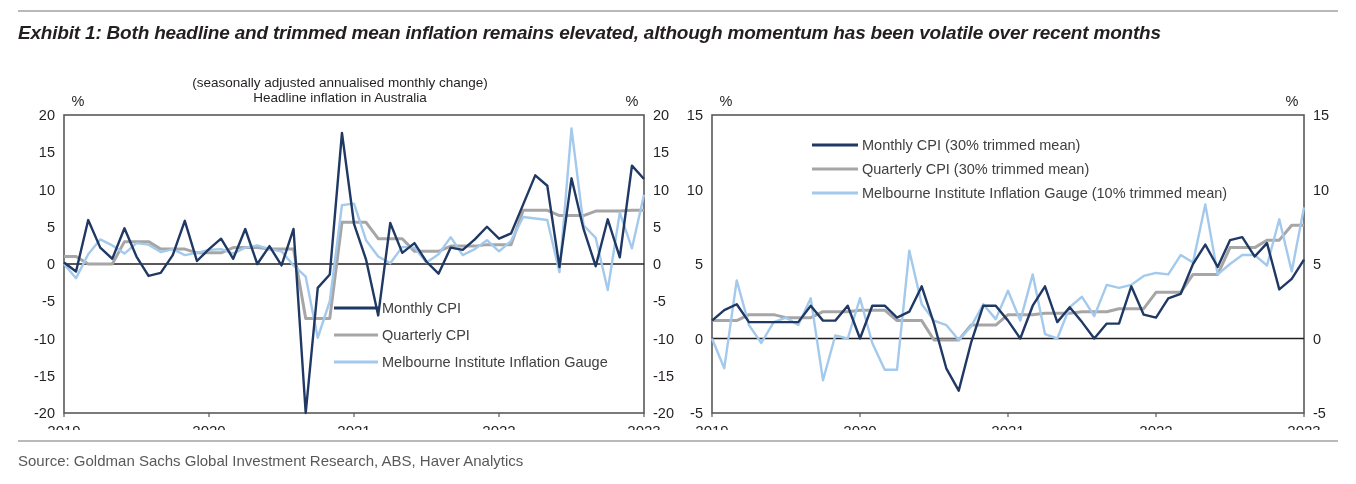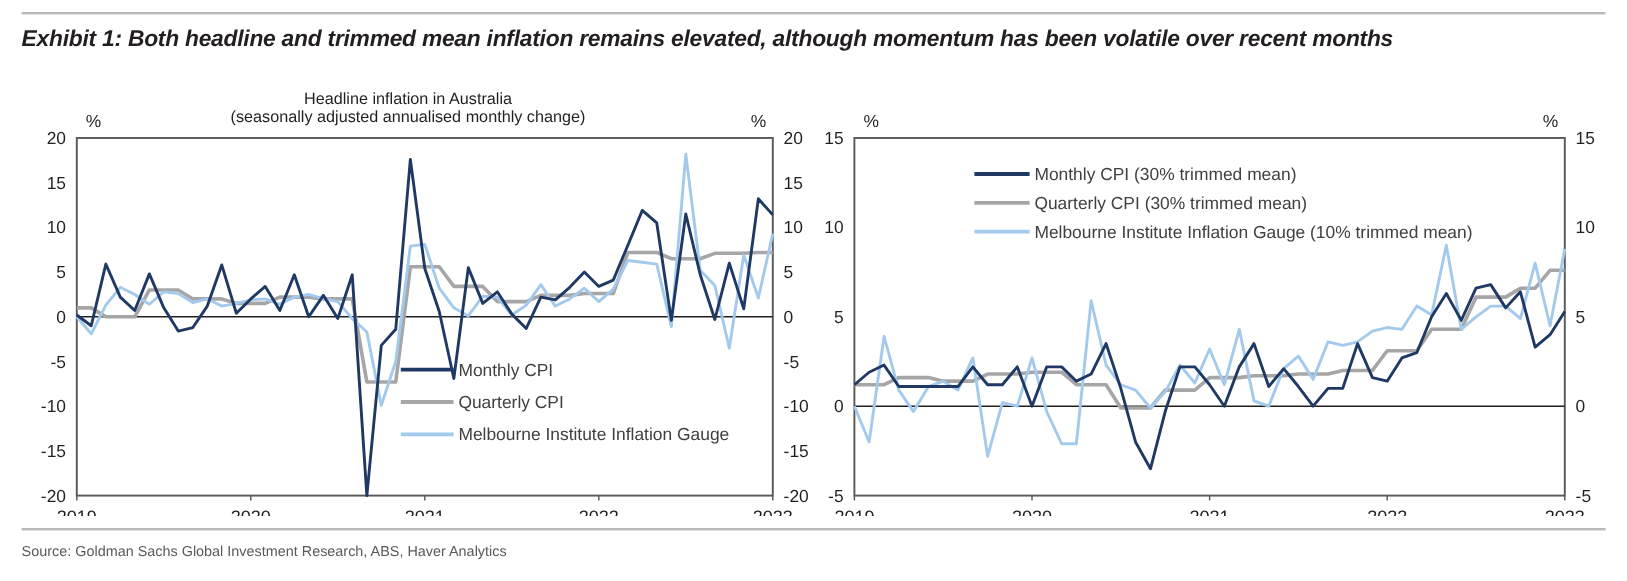--- a/index.html
+++ b/index.html
@@ -15,21 +15,21 @@
   #rule-top{top:10px;}
   #rule-bottom{top:440px;}
 
   #exhibit-title{
     position:absolute;left:18px;top:22px;width:1330px;
     font-size:19px;font-weight:bold;letter-spacing:-0.2px;
     color:#231f20;white-space:nowrap;font-style:italic;
   }
   #source-note{
     position:absolute;left:18px;top:452px;
-    font-size:12px;color:#58595b;white-space:nowrap;
+    font-size:15px;color:#58595b;white-space:nowrap;
   }
 
   .panel{position:absolute;top:75px;height:355px;}
   #panel-left{left:0px;width:678px;}
   #panel-right{left:678px;width:678px;}
 
   .panel-title{
     position:absolute;top:0px;left:0;width:100%;
     text-align:center;font-size:13.5px;color:#231f20;line-height:15px;
   }
@@ -45,22 +45,22 @@
 </style>
 </head>
 <body>
 
 <div class="rule" id="rule-top"></div>
 
 <div id="exhibit-title">Exhibit 1: Both headline and trimmed mean inflation remains elevated, although momentum has been volatile over recent months</div>
 
 <div class="panel" id="panel-left">
   <div class="panel-title">
+    <div>(seasonally adjusted annualised monthly change)</div>
     <div>Headline inflation in Australia</div>
-    <div>(seasonally adjusted annualised monthly change)</div>
   </div>
   <svg class="chart-svg" id="svg-left" width="678" height="355" viewBox="0 0 678 355">
       <rect x="64" y="40" width="580" height="298" fill="none" stroke="#595959" stroke-width="1.6"></rect>
       <line x1="64" y1="189" x2="644" y2="189" stroke="#231f20" stroke-width="1.3"></line>
       <text x="55" y="343" text-anchor="end" class="axis-text">-20</text>
       <text x="55" y="305.75" text-anchor="end" class="axis-text">-15</text>
       <text x="55" y="268.5" text-anchor="end" class="axis-text">-10</text>
       <text x="55" y="231.25" text-anchor="end" class="axis-text">-5</text>
       <text x="55" y="194" text-anchor="end" class="axis-text">0</text>
       <text x="55" y="156.75" text-anchor="end" class="axis-text">5</text>

